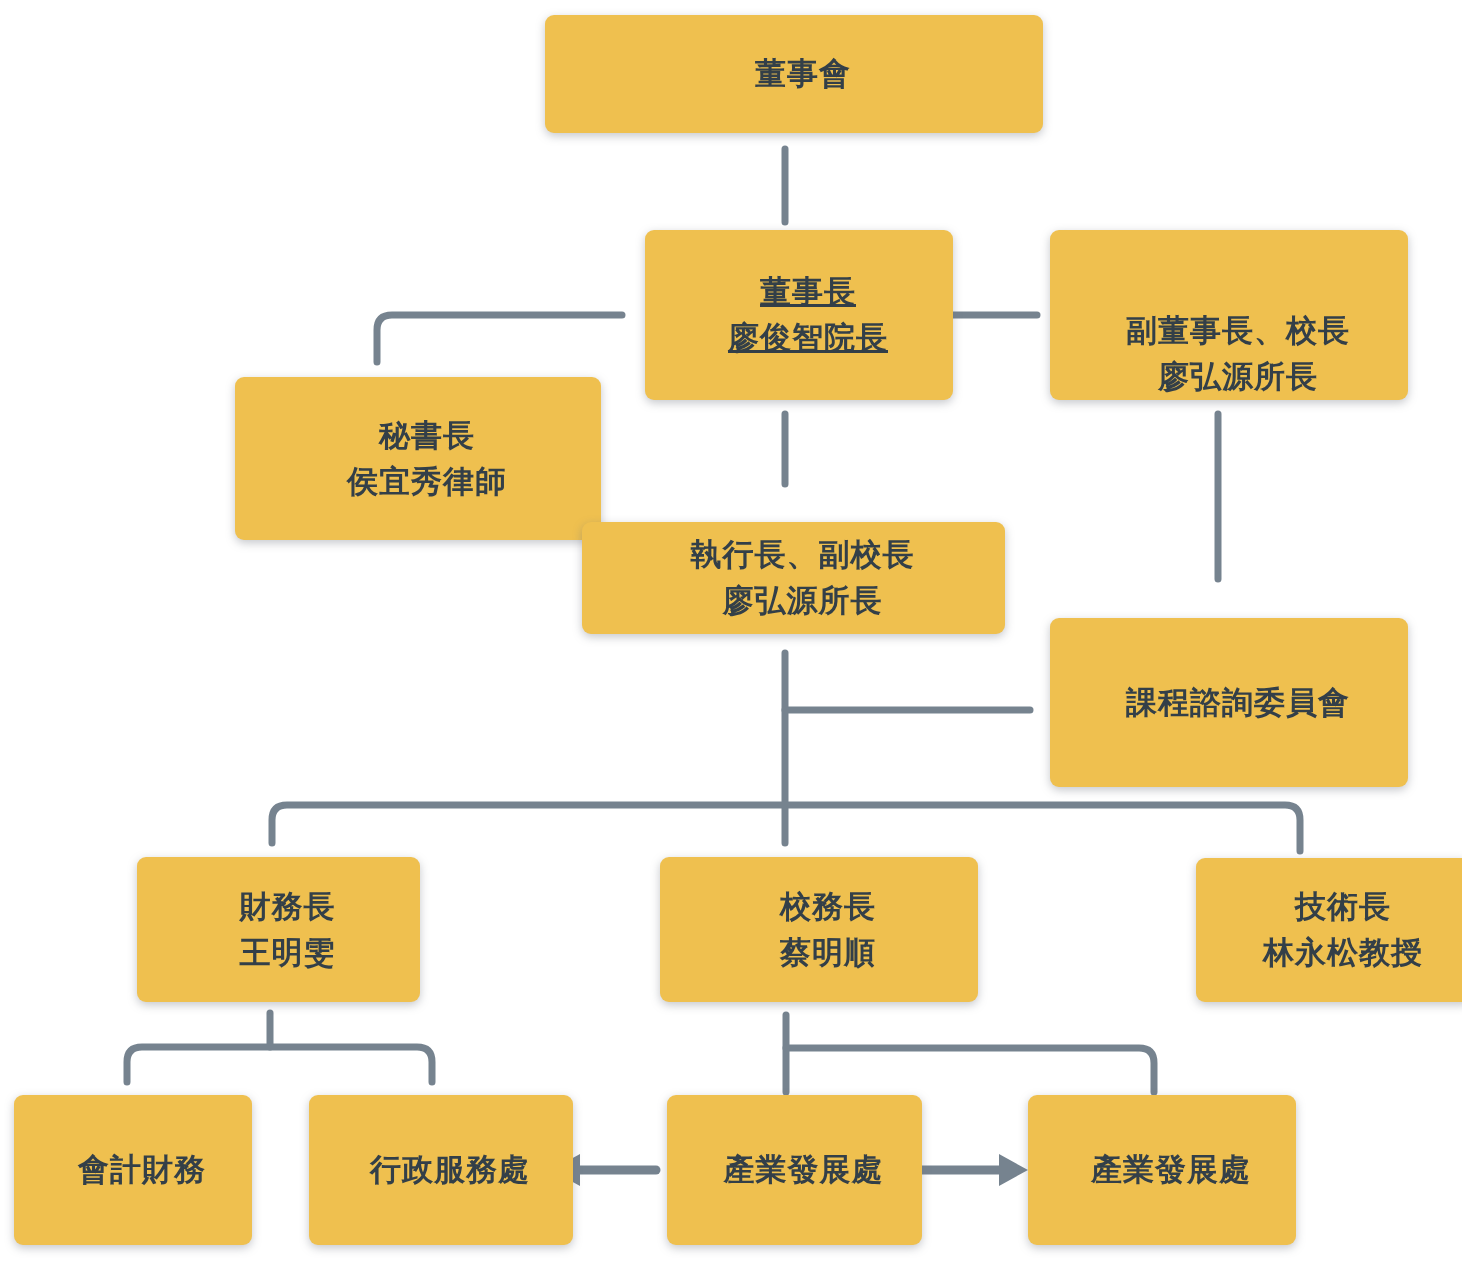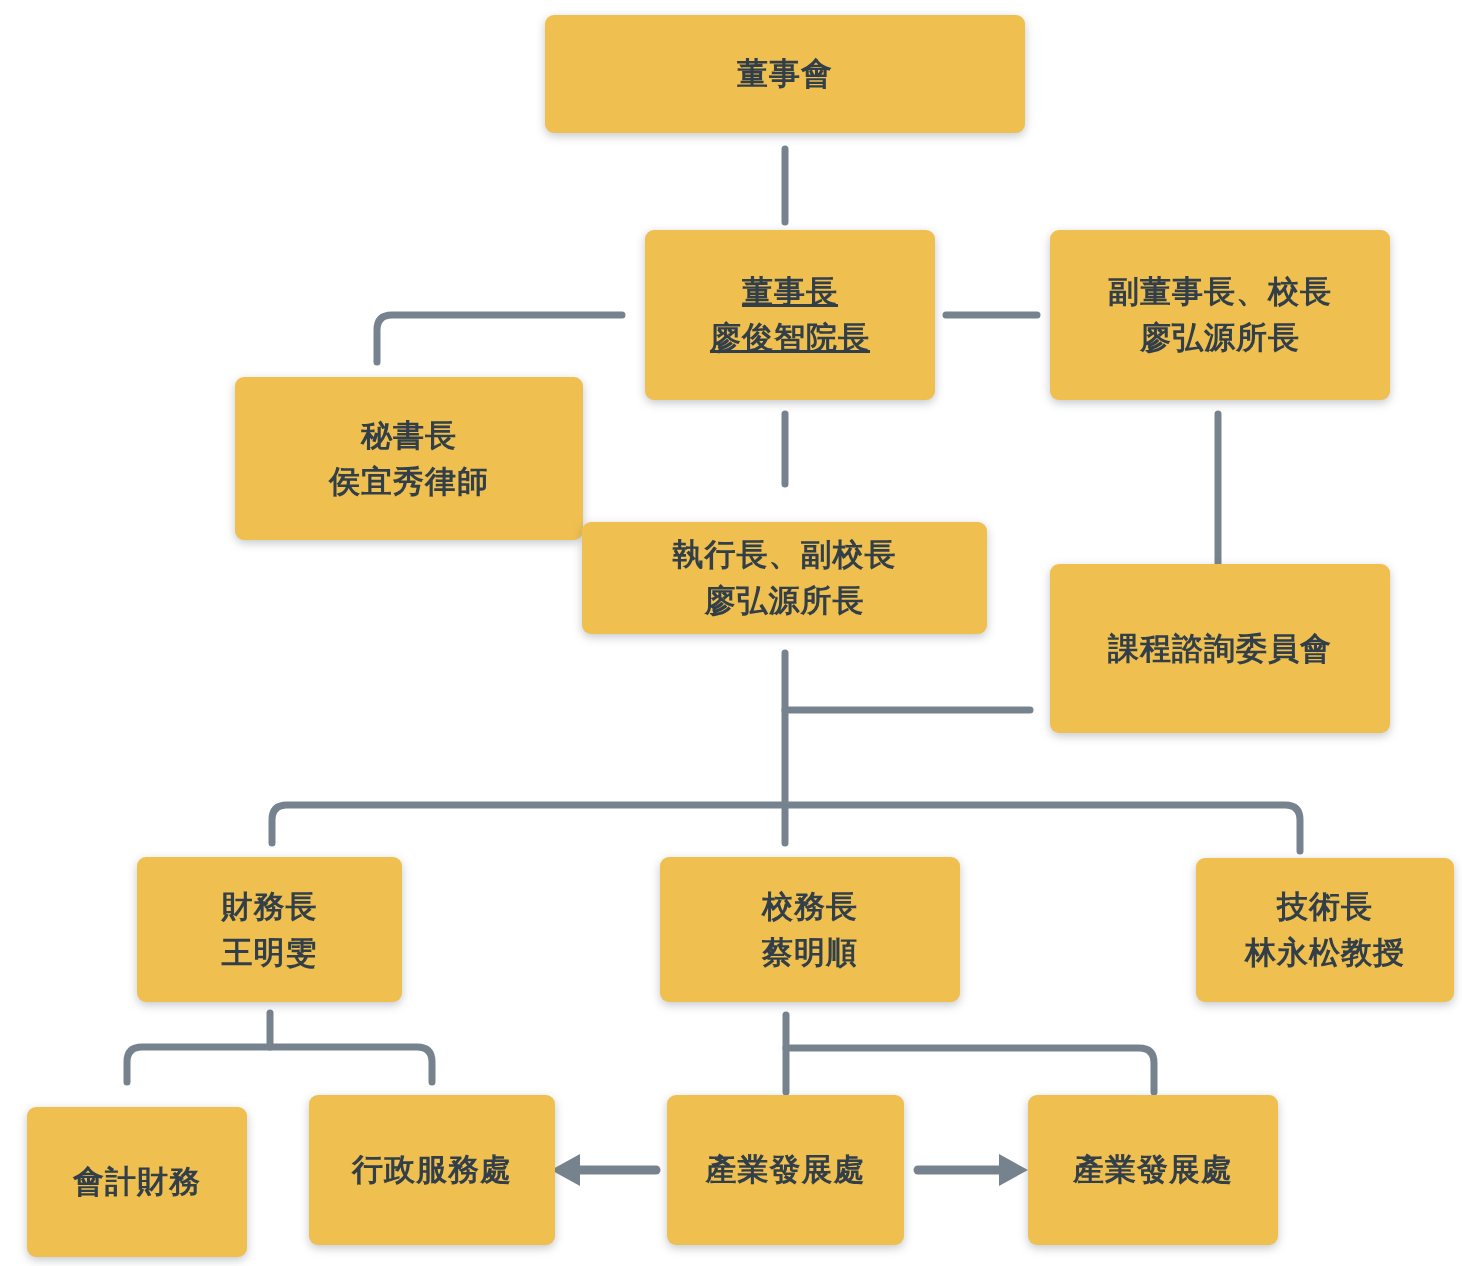--- a/index.html
+++ b/index.html
@@ -25,32 +25,33 @@
     display: flex;
     flex-direction: column;
     align-items: center;
     justify-content: center;
     text-align: center;
     font-size: 31px;
     font-weight: 700;
     line-height: 46px;
     box-shadow: 0 3px 10px rgba(110,115,125,0.40);
     letter-spacing: 1px;
+    padding-left: 18px;
   }
   
   .n-board      { left: 545px;  top: 15px;   width: 480px; height: 118px; }
   .n-chairman   { left: 645px;  top: 230px;  width: 290px; height: 170px; text-decoration: underline; }
-  .n-vice       { left: 1050px; top: 230px;  width: 340px; height: 170px; }
+  .n-vice       { left: 1050px; top: 230px;  width: 340px; height: 170px; justify-content: flex-end; }
   .n-secretary  { left: 235px;  top: 377px;  width: 348px; height: 163px; }
   .n-ceo        { left: 582px;  top: 522px;  width: 405px; height: 112px; }
-  .n-curriculum { left: 1050px; top: 564px;  width: 340px; height: 169px; }
+  .n-curriculum { left: 1050px; top: 618px;  width: 340px; height: 169px; }
   .n-cfo        { left: 137px;  top: 857px;  width: 265px; height: 145px; align-items: center; }
   .n-dean       { left: 660px;  top: 857px;  width: 300px; height: 145px; }
   .n-cto        { left: 1172px; top: 858px;  width: 258px; height: 144px; margin-left: 24px; }
-  .n-accounting { left: 27px;   top: 1095px; width: 220px; height: 150px; margin-top: 12px; }
+  .n-accounting { left: 14px;   top: 1095px; width: 220px; height: 150px; }
   .n-admin      { left: 309px;  top: 1095px; width: 246px; height: 150px; }
   .n-industry1  { left: 667px;  top: 1095px; width: 237px; height: 150px; }
   .n-industry2  { left: 1028px; top: 1095px; width: 250px; height: 150px; }
 
   .edge-stroke { fill: none; stroke: #76838F; stroke-width: 7; stroke-linecap: round; stroke-linejoin: round; }
   .arrow-stroke { fill: none; stroke: #76838F; stroke-width: 9; stroke-linecap: round; }
   .arrow-head { fill: #76838F; stroke: none; }
 </style>
 </head>
 <body>

